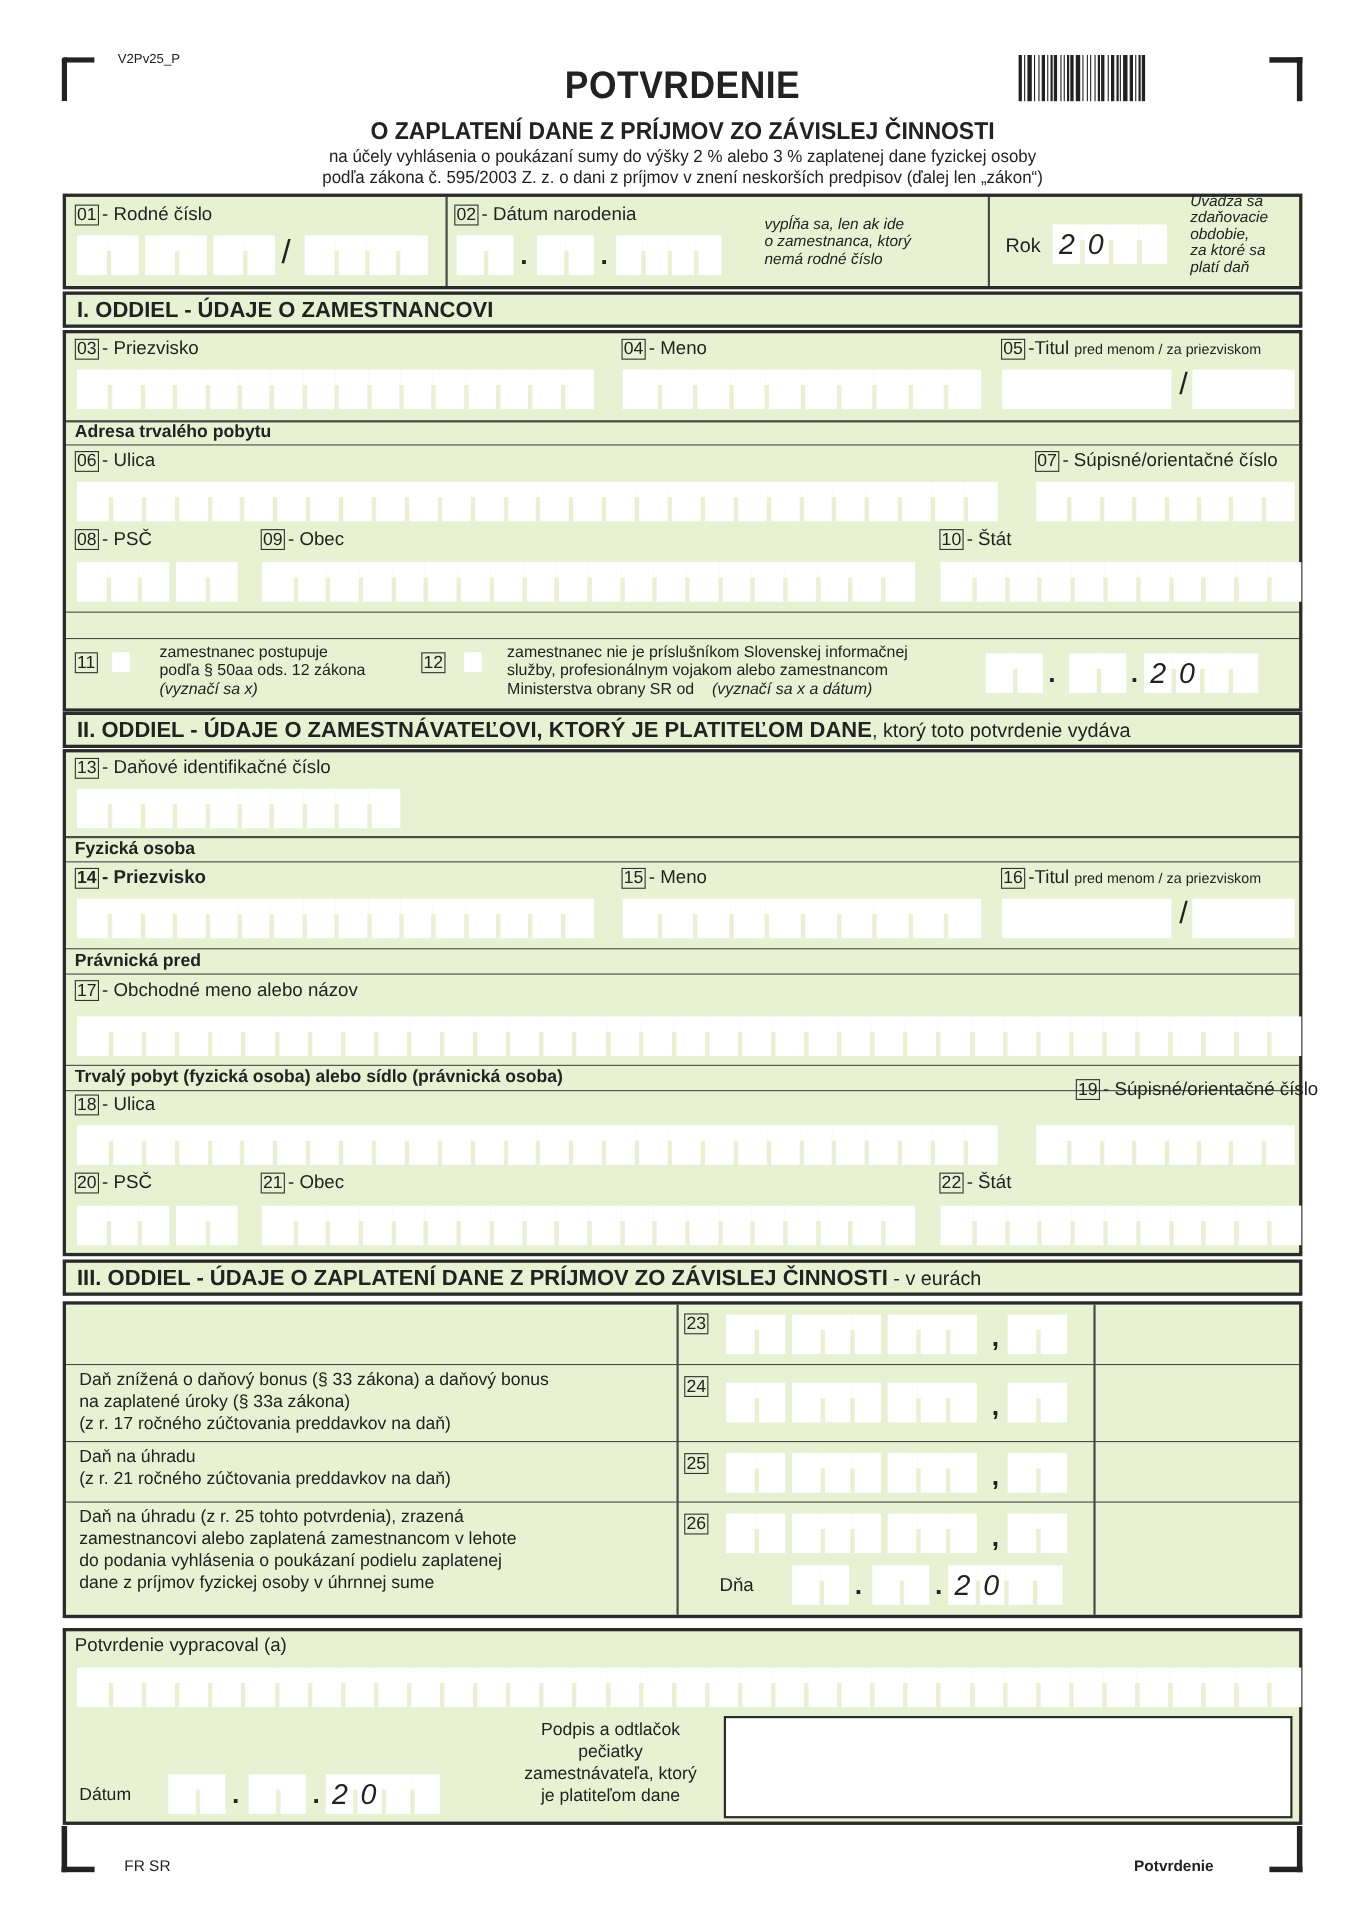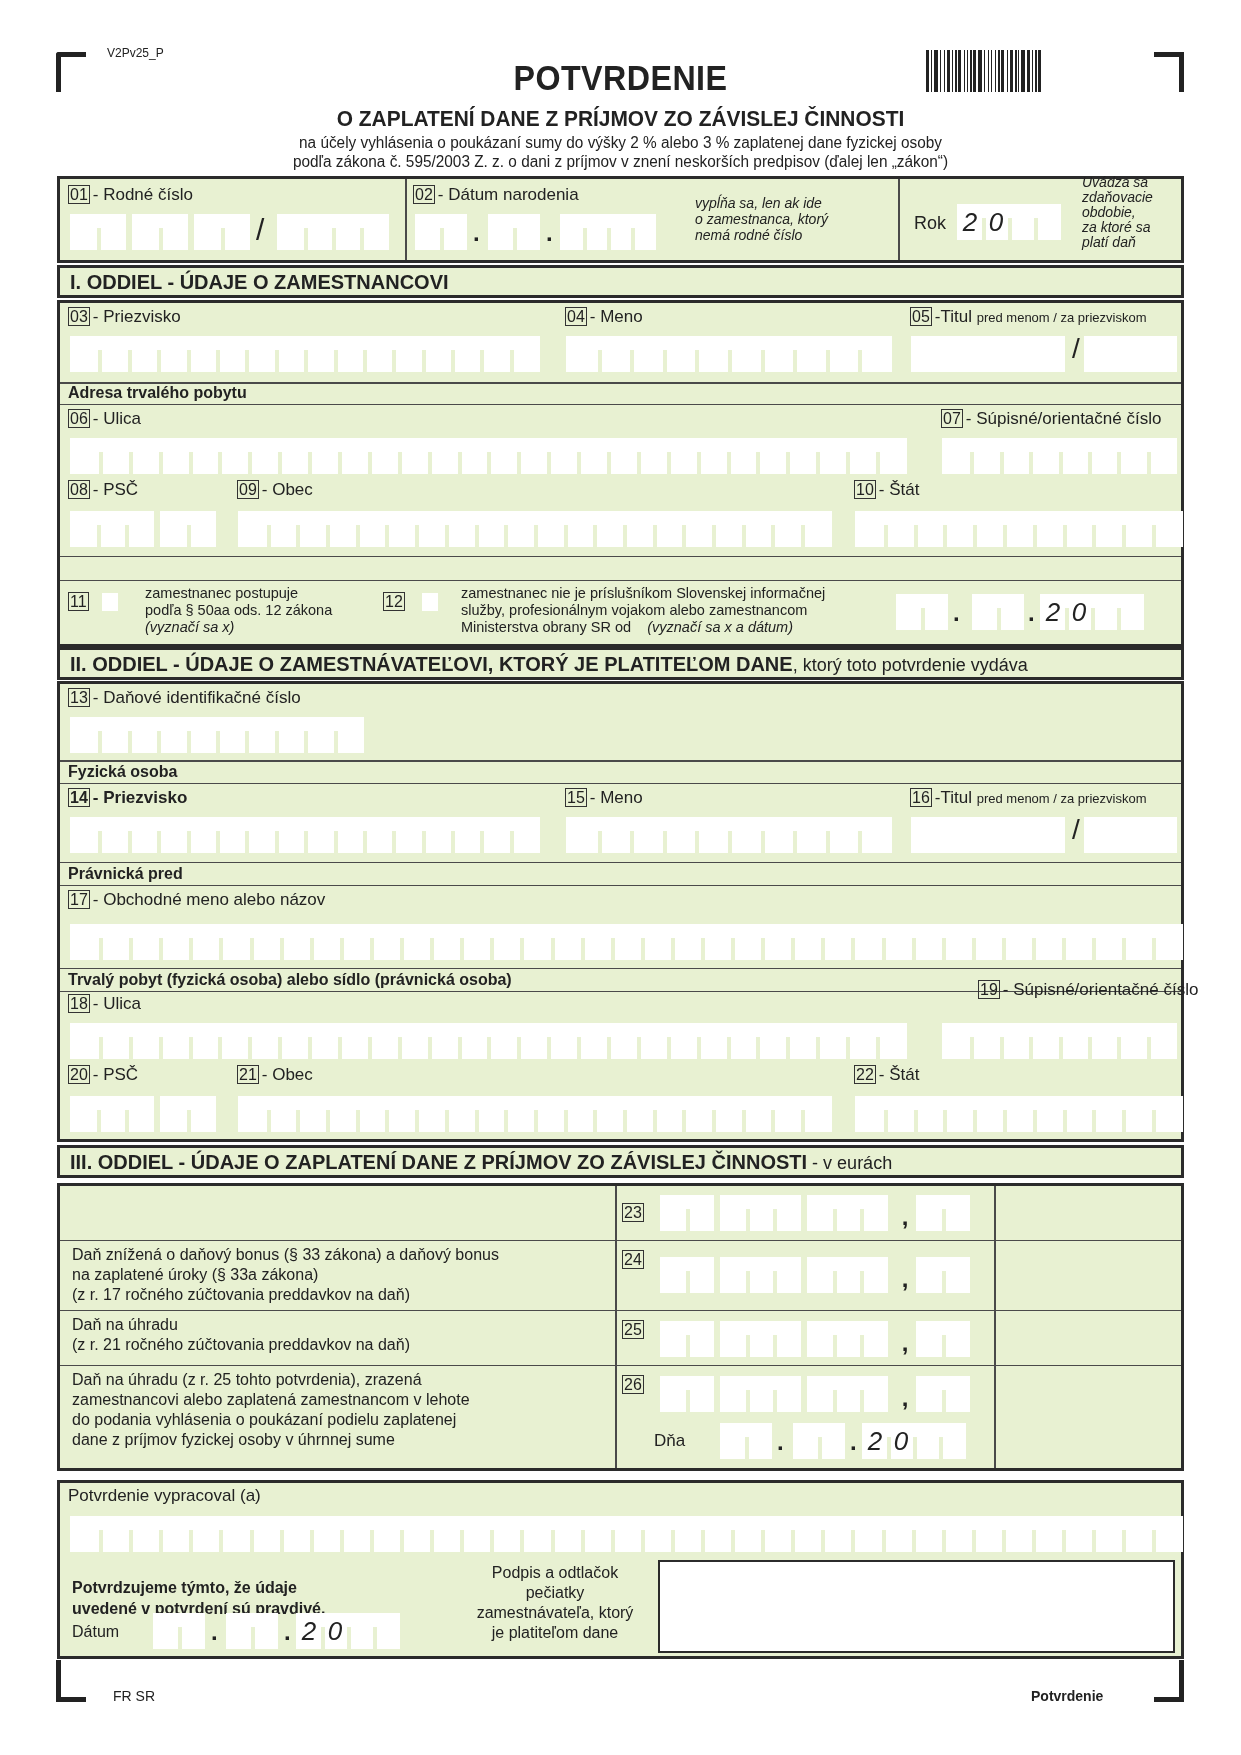--- a/index.html
+++ b/index.html
@@ -596,21 +596,21 @@
 </div>
 
 <div class="hdr" style="left:57px; top:1145px; width:1127px; height:33px;"><span>III. ODDIEL - ÚDAJE O ZAPLATENÍ DANE Z PRÍJMOV ZO ZÁVISLEJ ČINNOSTI</span><span class="light"> - v eurách</span></div>
 <div class="box" style="left:57px; top:1183px; width:1127px; height:288px;">
   <div class="vline" style="left:555px; top:0; height:282px;"></div>
   <div class="vline" style="left:934px; top:0; height:282px;"></div>
   <div class="hline" style="left:0; top:54px; width:1121px; height:1px;"></div>
   <div class="hline" style="left:0; top:124px; width:1121px; height:1px;"></div>
   <div class="hline" style="left:0; top:179px; width:1121px; height:1px;"></div>
 
-  <div class="lbl" style="left:562px; top:17px;"><span class="num">23</span></div>
+  <div class="lbl" style="left:562px; top:7px;"><span class="num">23</span></div>
   <div class="cells js-amount" style="left:600px; top:9px;">
       <div class="grp">
         <div class="cell" style="width: 27px;"></div>
         <div class="cell" style="width: 27px;"></div>
       </div>
       <div class="grp">
         <div class="cell" style="width: 27px;"></div>
         <div class="cell" style="width: 27px;"></div>
         <div class="cell" style="width: 27px;"></div>
       </div>
@@ -768,24 +768,20 @@
         <div class="cell" style="width: 30.1px;"></div>
         <div class="cell" style="width: 30.1px;"></div>
         <div class="cell" style="width: 30.1px;"></div>
         <div class="cell" style="width: 30.1px;"></div>
         <div class="cell" style="width: 30.1px;"></div>
         <div class="cell" style="width: 30.1px;"></div>
         <div class="cell" style="width: 30.1px;"></div>
         <div class="cell" style="width: 30.1px;"></div>
       </div>
     </div>
-  <div class="abs bold" style="left:12px; top:94px; font-size:16px; line-height:21px;">
-    <div>Potvrdzujeme týmto, že údaje</div>
-    <div>uvedené v potvrdení sú pravdivé.</div>
-  </div>
   <div class="lbl" style="left:12px; top:140px; font-size:16px;">Dátum</div>
   <div class="cells js-cells" style="left:93px; top:130px;">
       <div class="grp" style="margin-right: 0px;">
         <div class="cell" style="width: 26px;"></div>
         <div class="cell" style="width: 26px;"></div>
       </div>
     </div>
   <div class="sep" style="left:151px; top:135px;">.</div>
   <div class="cells js-cells" style="left:166px; top:130px;">
       <div class="grp" style="margin-right: 0px;">

